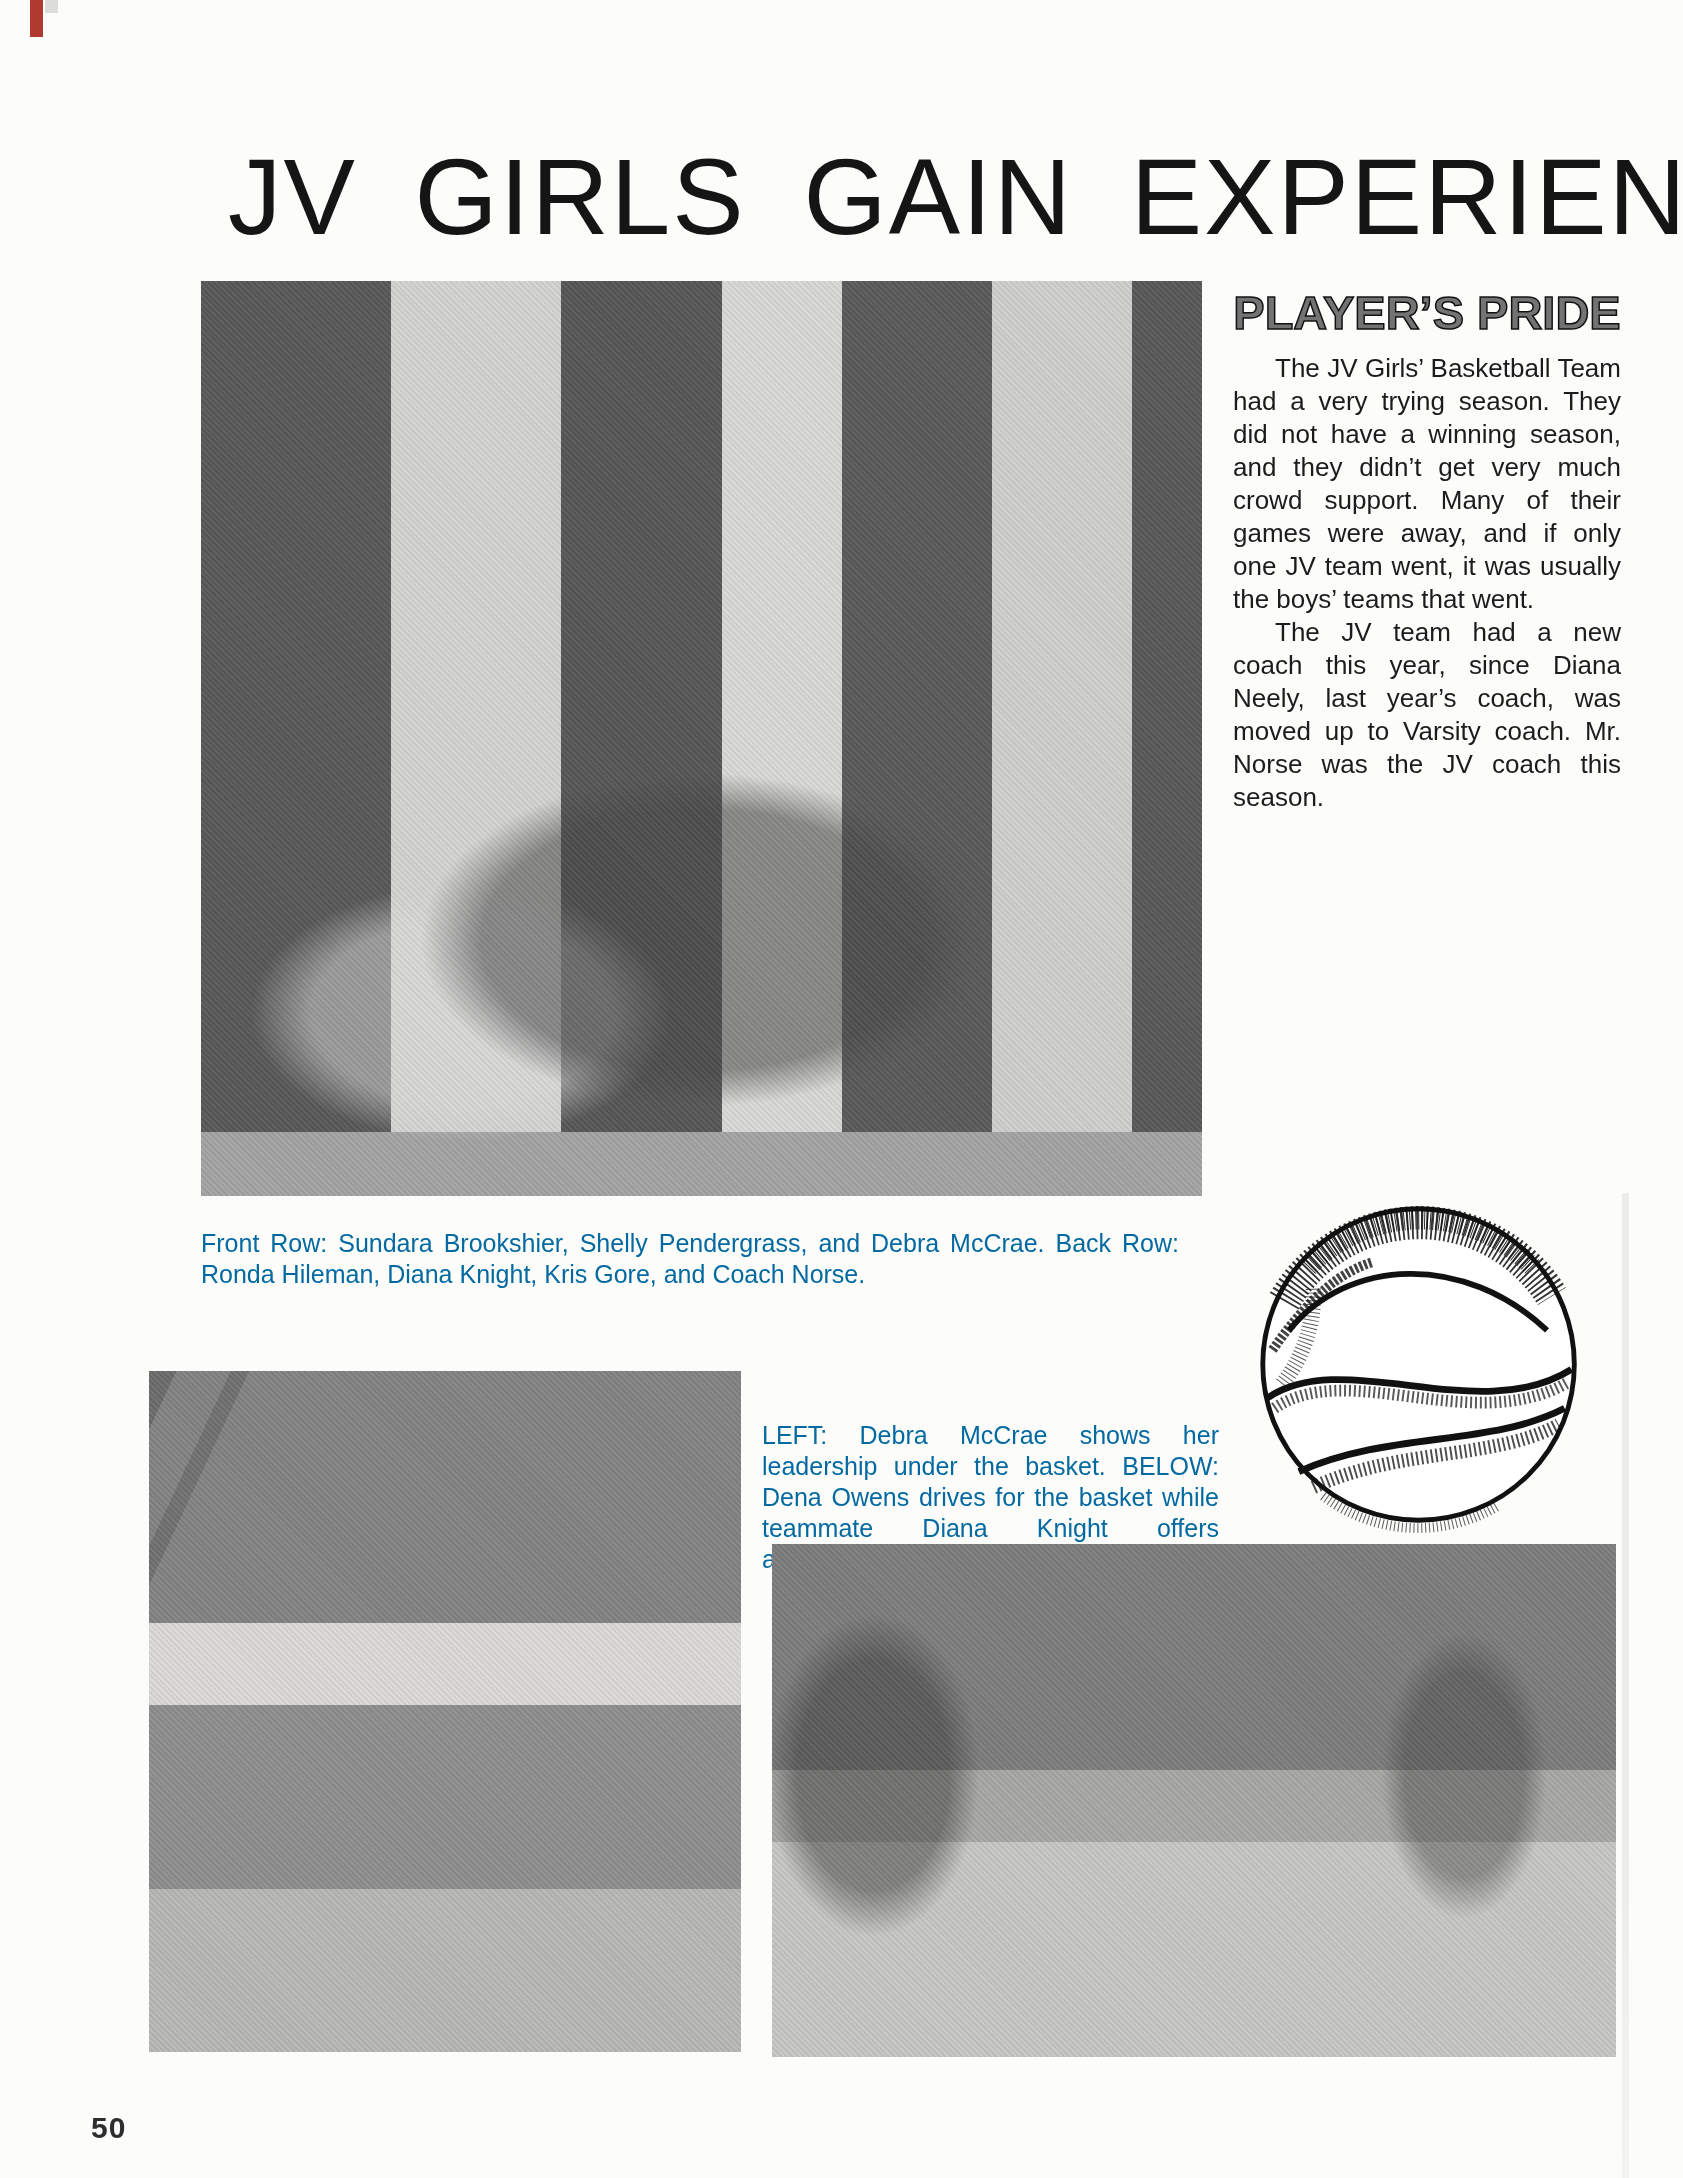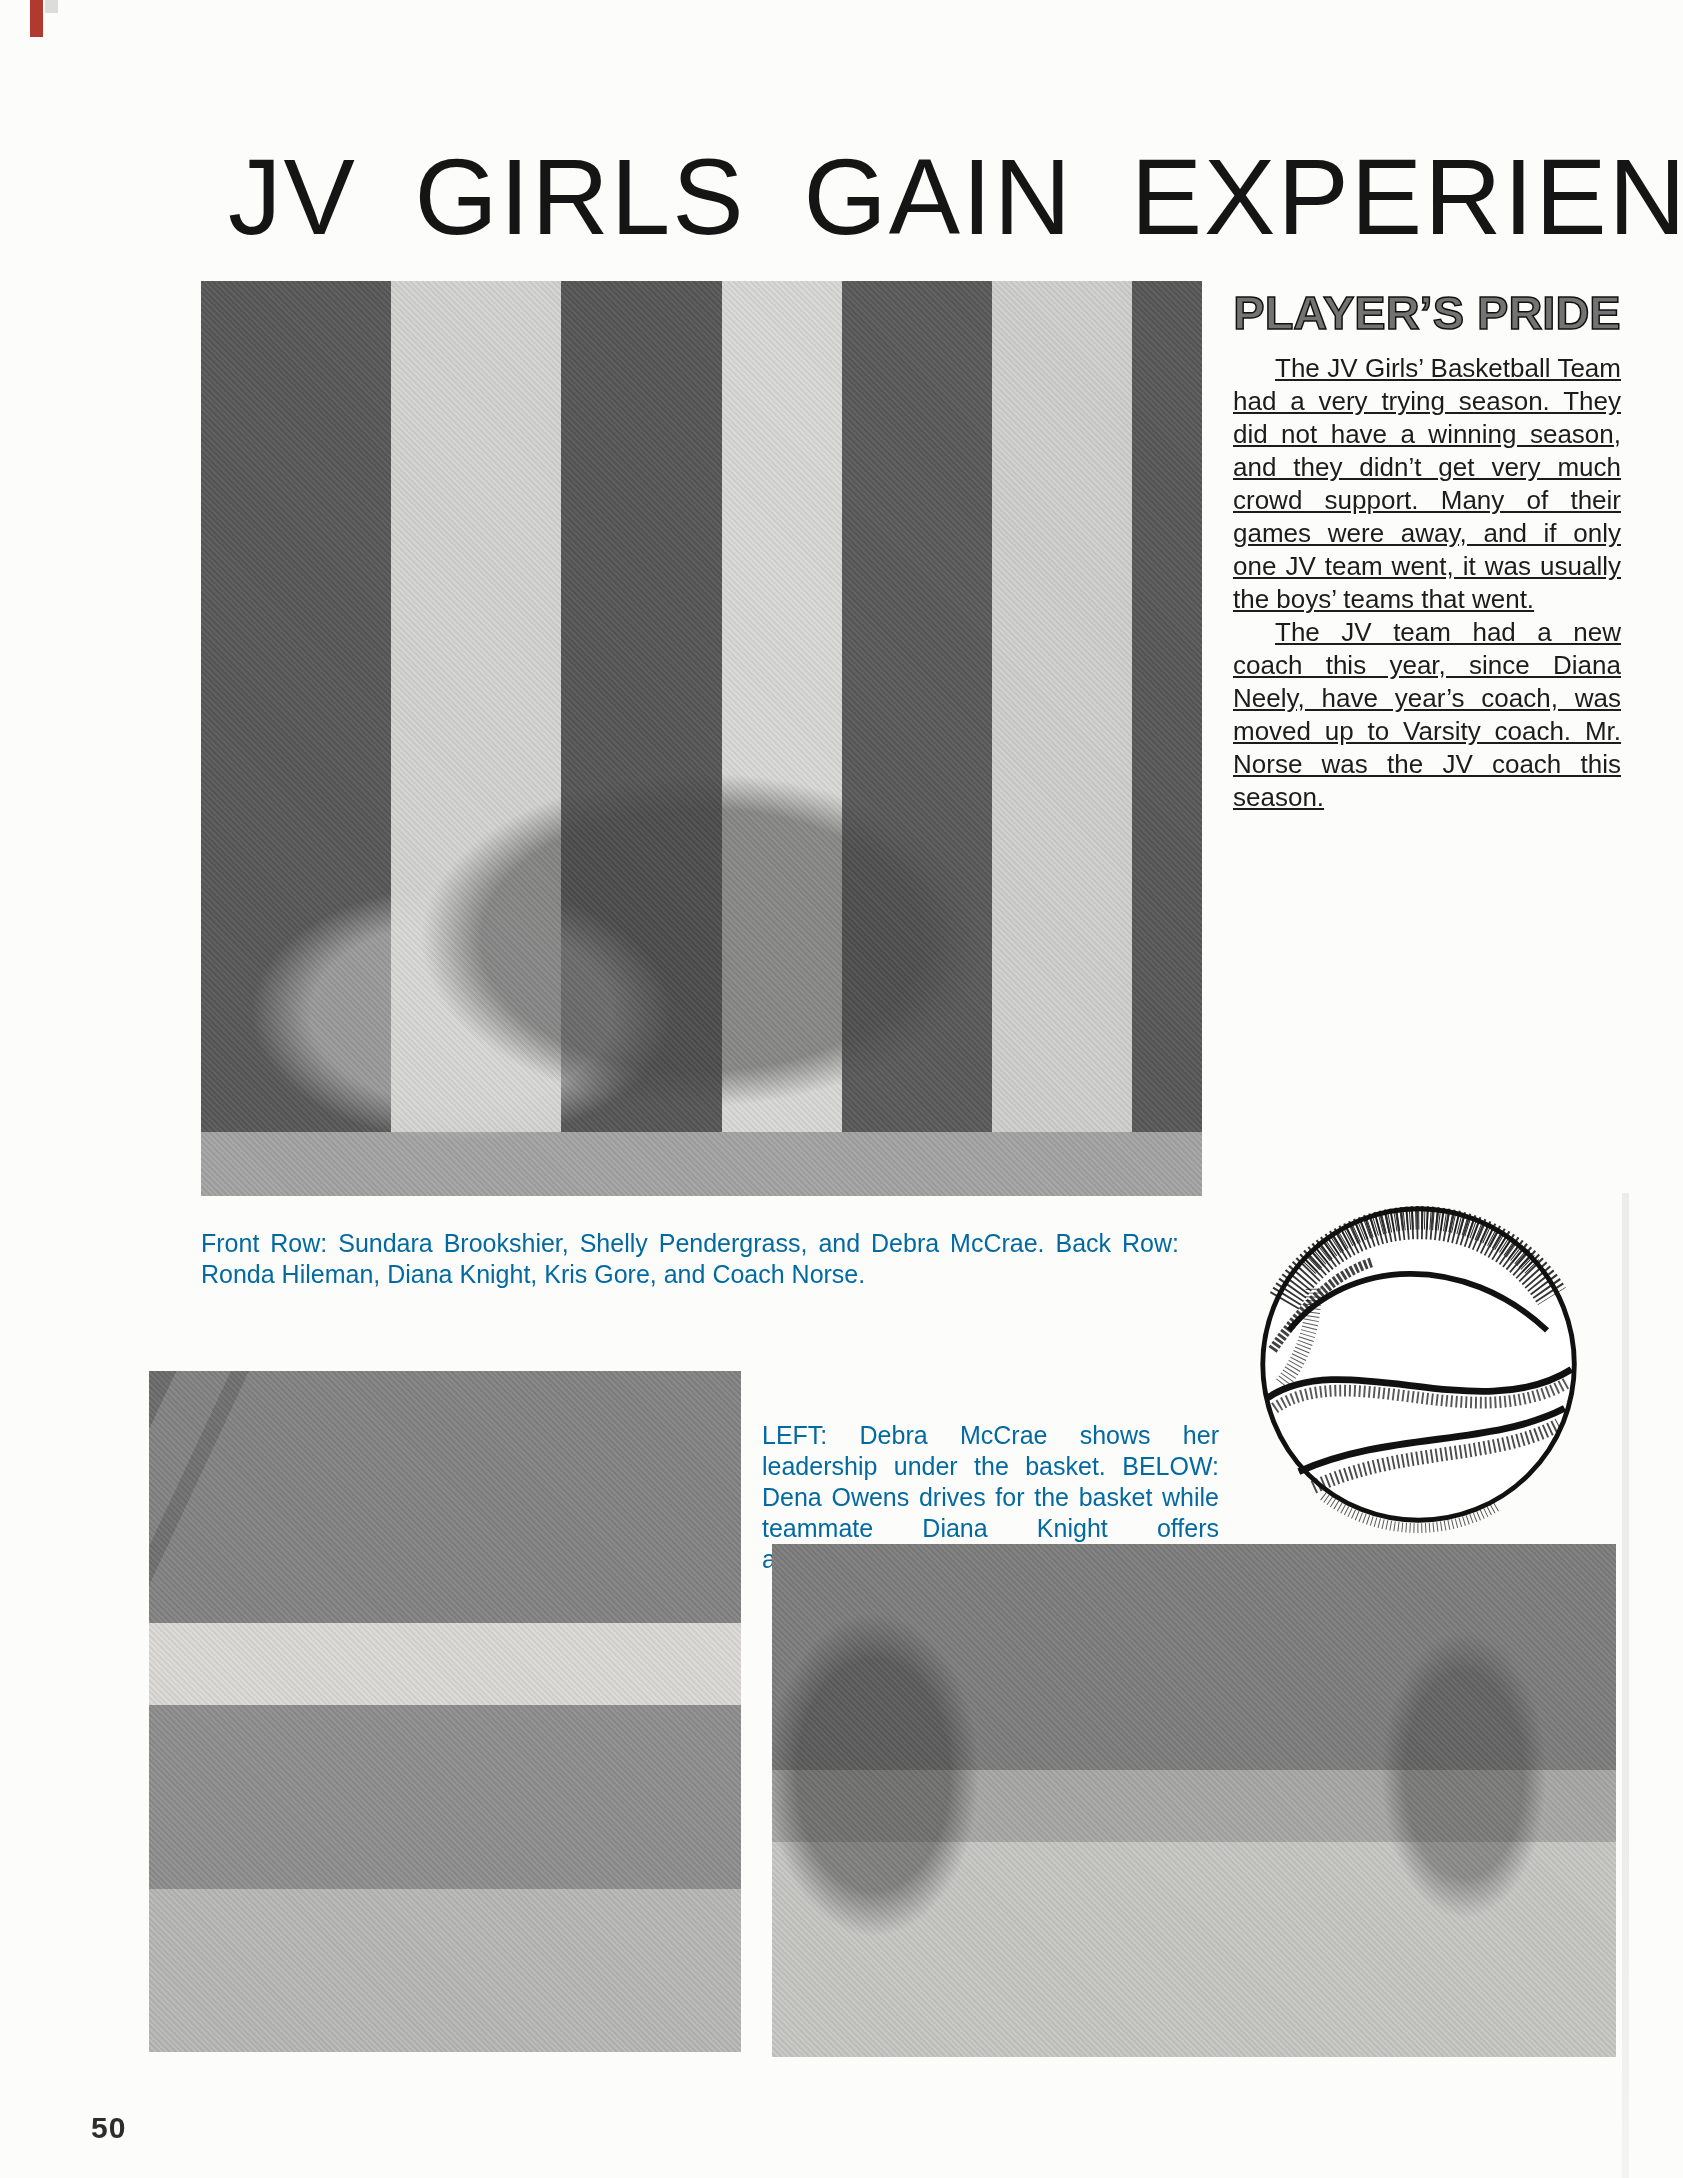--- a/index.html
+++ b/index.html
@@ -60,21 +60,21 @@
   .article-heading{
     position:absolute;left:1233px;top:285px;width:388px;
     text-align:center;font-size:47px;font-weight:900;
     letter-spacing:0;color:#737373;
     -webkit-text-stroke:1.5px #111;
   }
   .article-body{
     position:absolute;left:1233px;top:352px;width:388px;
     font-size:26px;line-height:33px;text-align:justify;
   }
-  .article-body p{margin:0;text-indent:42px;text-decoration:underline;}
+  .article-body p{margin:0;text-indent:42px;}
 
   .caption{
     font-size:25px;line-height:31px;text-align:justify;color:#0369a1;
   }
   .team-caption{position:absolute;left:201px;top:1228px;width:978px;}
   .action-caption{position:absolute;left:762px;top:1420px;width:457px;}
 
   .basketball{position:absolute;left:1255px;top:1196px;width:331px;height:337px;}
 
   .page-number{
@@ -95,21 +95,21 @@
   <div class="gray-mark"></div>
 
   <div class="page-title">JV GIRLS GAIN EXPERIENCE</div>
 
   <div class="photo team-photo"></div>
 
   <div class="article-heading">PLAYER’S PRIDE</div>
 
   <div class="article-body">
     <p>The JV Girls’ Basketball Team had a very trying season. They did not have a winning season, and they didn’t get very much crowd support. Many of their games were away, and if only one JV team went, it was usually the boys’ teams that went.</p>
-    <p>The JV team had a new coach this year, since Diana Neely, have year’s coach, was moved up to Varsity coach. Mr. Norse was the JV coach this season.</p>
+    <p>The JV team had a new coach this year, since Diana Neely, last year’s coach, was moved up to Varsity coach. Mr. Norse was the JV coach this season.</p>
   </div>
 
   <div class="caption team-caption">Front Row: Sundara Brookshier, Shelly Pendergrass, and Debra McCrae. Back Row: Ronda Hileman, Diana Knight, Kris Gore, and Coach Norse.</div>
 
   <div class="basketball">
     <svg viewBox="0 0 340 340" width="331" height="337">
 
       <circle cx="168" cy="170" r="160" fill="#ffffff" stroke="#111" stroke-width="5"></circle>
 
       <path d="M 30 105 A 160 160 0 0 1 305 100" fill="none" stroke="#111" stroke-width="34" stroke-dasharray="2 3" opacity="0.85"></path>

